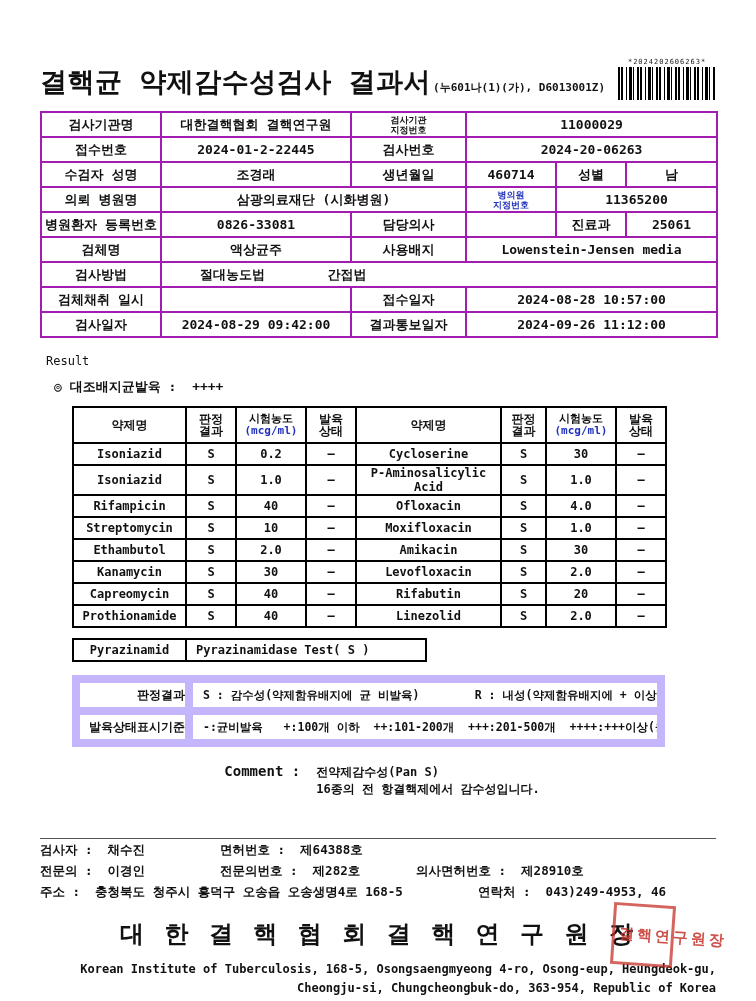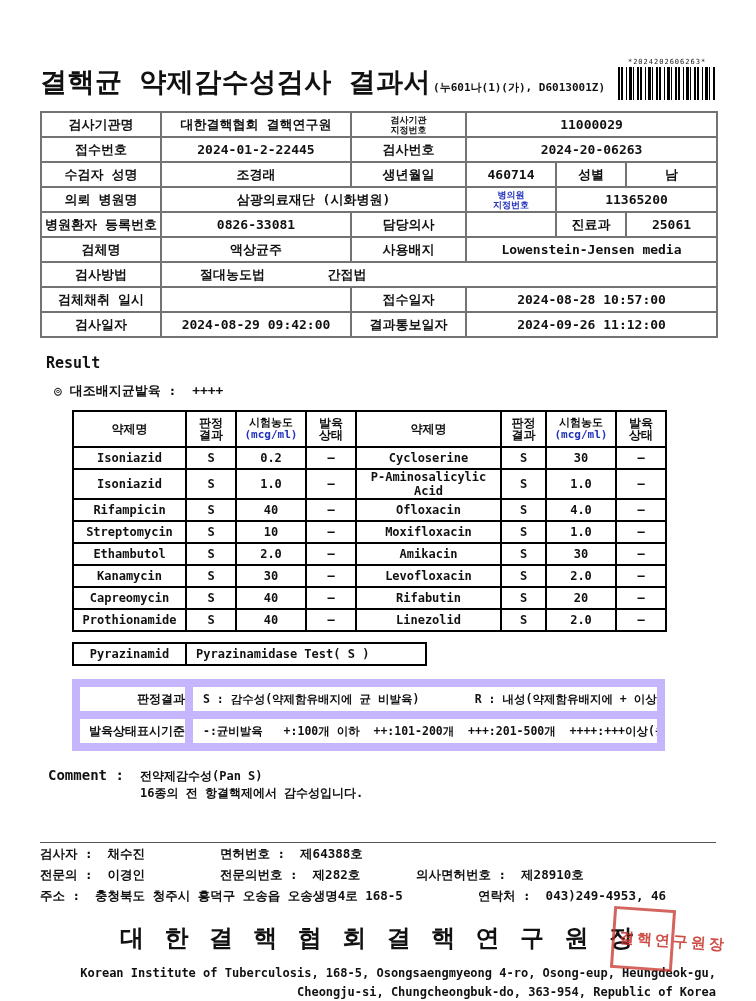--- a/index.html
+++ b/index.html
@@ -23,29 +23,29 @@
     background:repeating-linear-gradient(90deg,
       #000 0 2px,#fff 2px 3px,#000 3px 5px,#fff 5px 8px,
       #000 8px 9px,#fff 9px 11px,#000 11px 14px,#fff 14px 15px,
       #000 15px 16px,#fff 16px 19px);
   }
 
   
   table { border-collapse:collapse; }
   .info-table { width:676px; margin-top:11px; table-layout:fixed; }
   .info-table td {
-    border:2px solid #737373; height:25px; text-align:center;
+    border:2px solid #a21caf; height:25px; text-align:center;
     font-size:13px; font-weight:bold; padding:1px 3px; overflow:hidden;
   }
   .small2 { font-size:9px !important; line-height:10px; white-space:pre-line;border-radius:7px; }
   .blue { color:#2233bb; }
   .cell-left { text-align:left !important; white-space:pre; padding-left:38px !important; }
 
   
-  .result-heading { margin:16px 0 0 6px; font-size:15px; font-weight:bold; }
+  .result-heading { margin:16px 0 0 6px; font-size:12px; font-weight:normal; }
   .control-line { margin:10px 0 0 14px; font-size:13px; font-weight:bold; }
   .control-line .val { margin-left:8px; }
 
   .drug-table { margin:10px 0 0 32px; table-layout:fixed; width:593px; }
   .drug-table th, .drug-table td { border:2px solid #000; text-align:center; overflow:hidden; }
   .drug-table th { height:36px; font-size:12px; font-weight:bold; }
   .drug-table td { height:22px; font-size:12px; font-weight:bold; }
   .th2 { white-space:pre-line; font-size:11px; line-height:12px; }
   .unit { font-size:11px; line-height:12px; }
   .dname { font-size:11.5px; }
@@ -54,21 +54,21 @@
   .pza-table td { border:2px solid #000; height:22px; font-size:12px; font-weight:bold; }
   .pza-l { width:113px; text-align:center; }
   .pza-v { width:240px; text-align:left; padding-left:9px; }
 
   .legend-table { margin:13px 0 0 32px; width:593px; table-layout:fixed; }
   .legend-table td { border:8px solid #c4b5fd; height:32px; font-weight:bold; overflow:hidden;text-align:right; }
   .leg-l { width:113px; text-align:center; font-size:12px; }
   .leg-v { text-align:left; padding-left:10px; font-size:11.5px; white-space:pre; }
 
   
-  .comment { display:flex; margin:16px 0 0 8px; }
+  .comment { display:flex; margin:16px 0 0 8px;justify-content:center; }
   .comment-label { width:92px; font-size:14px; font-weight:bold; }
   .comment-body { font-size:12px; font-weight:bold; line-height:17px; padding-top:1px; }
 
   
   .divider { border-top:1px solid #555; margin-top:40px; width:676px; }
   .sign-block { font-size:12.5px; font-weight:bold; line-height:21px; }
   .sign-row { display:flex; white-space:pre; }
   .c1 { width:180px; } .c2 { width:196px; } .addr { width:438px; }
   .org-line { position:relative; text-align:center; font-size:24px; font-weight:bold; letter-spacing:3px; margin-top:16px; white-space:nowrap; }
   .seal {

